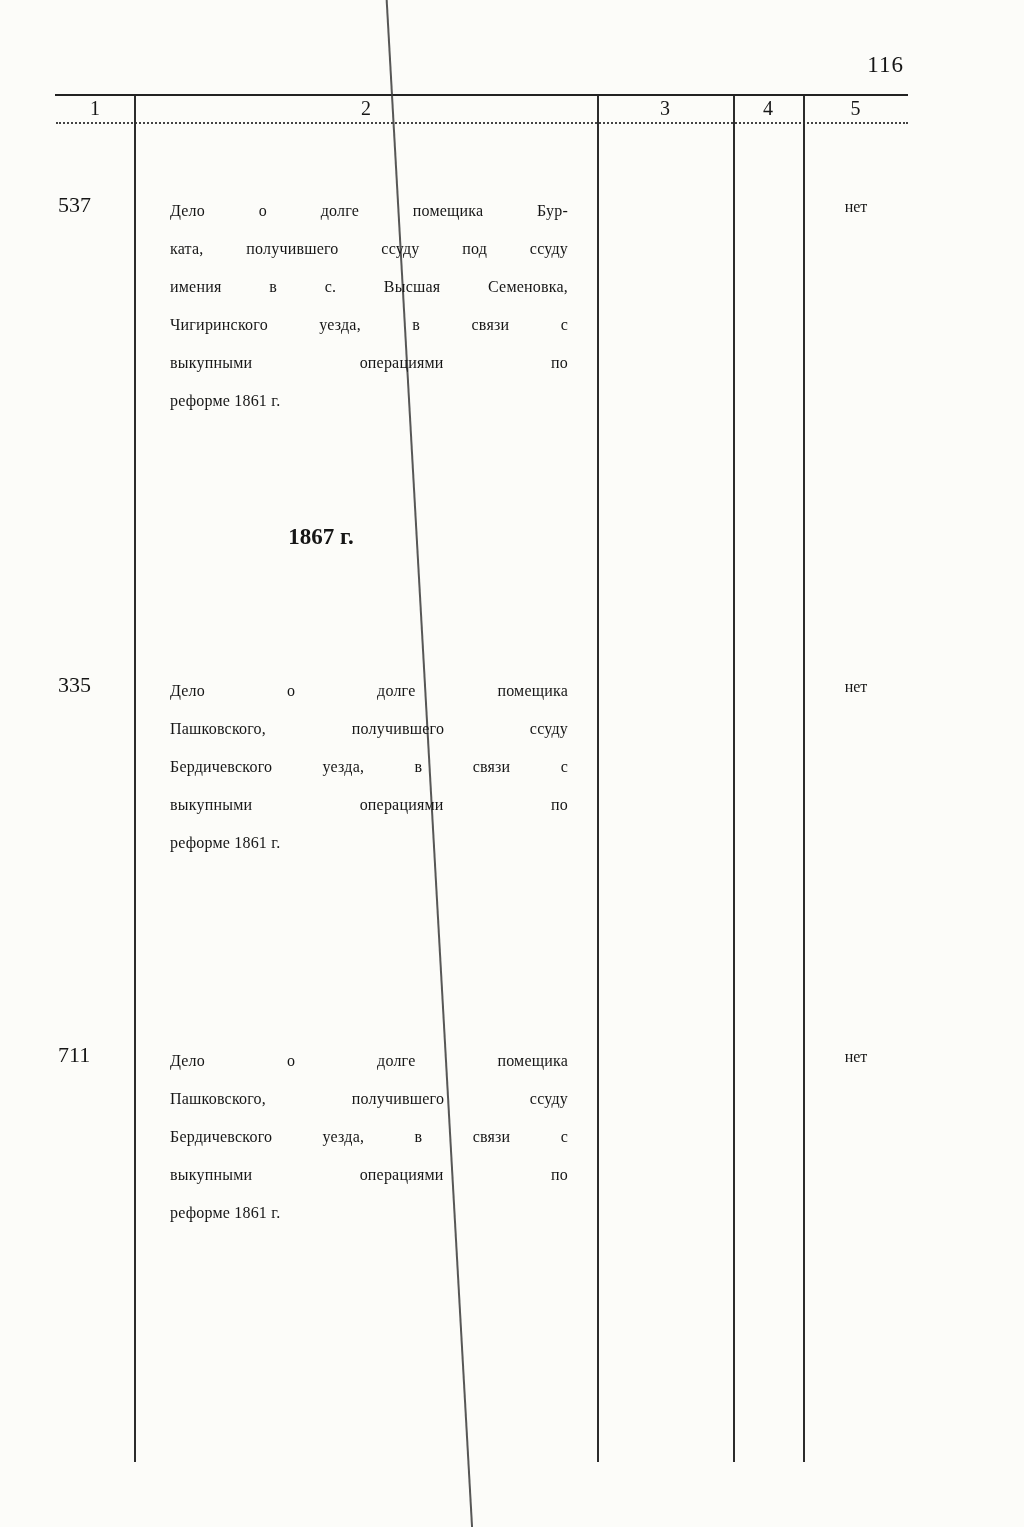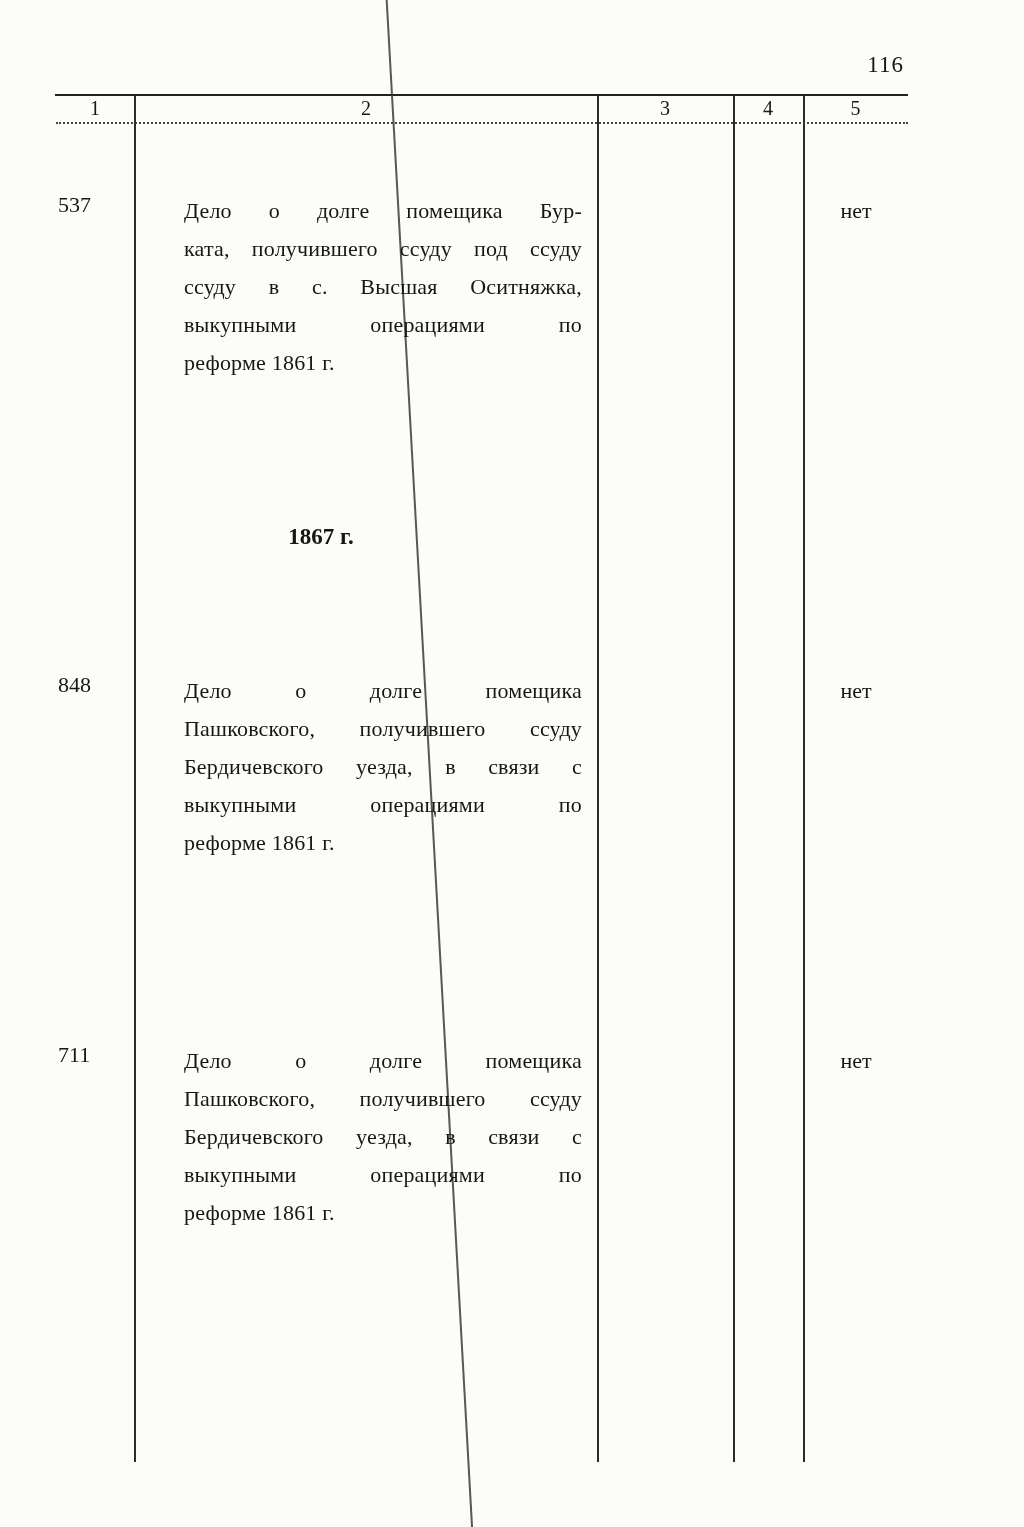--- a/index.html
+++ b/index.html
@@ -81,42 +81,42 @@
   }
   .entry-num {
     position: absolute;
     left: 58px;
     top: 0;
     width: 74px;
     font-size: 22px;
   }
   .entry-desc {
     position: absolute;
-    left: 184px;
+    left: 170px;
     top: 0;
     width: 398px;
-    font-size: 22px;
+    font-size: 16px;
     line-height: 38px;
     letter-spacing: 0.2px;
   }
   .jline {
     text-align: justify;
     text-align-last: justify;
     white-space: normal;
   }
   .jline.last {
     text-align-last: left;
   }
   .entry-col5 {
     position: absolute;
     left: 812px;
     top: 6px;
     width: 88px;
     text-align: center;
-    font-size: 22px;
+    font-size: 16px;
   }
   .section-heading {
     position: absolute;
     left: 135px;
     top: 524px;
     width: 372px;
     text-align: center;
     font-weight: bold;
     font-size: 23px;
   }
@@ -143,31 +143,32 @@
   <div class="vline v3"></div>
   <div class="vline v4"></div>
 
   <div class="scan-fold"></div>
 
   <div class="entry" style="top:192px">
     <div class="entry-num">537</div>
     <div class="entry-desc">
         <div class="jline">Дело о долге помещика Бур-</div>
         <div class="jline">ката, получившего ссуду под ссуду</div>
-        <div class="jline">ссуду в с. Высшая Оситняжка,</div>
+        <div class="jline">имения в с. Высшая Семеновка,</div>
+        <div class="jline">Чигиринского уезда, в связи с</div>
         <div class="jline">выкупными операциями по</div>
         <div class="jline last">реформе 1861 г.</div>
       </div>
     <div class="entry-col5">нет</div>
   </div>
 
   <div class="section-heading">1867 г.</div>
 
   <div class="entry" style="top:672px">
-    <div class="entry-num">848</div>
+    <div class="entry-num">335</div>
     <div class="entry-desc">
         <div class="jline">Дело о долге помещика</div>
         <div class="jline">Пашковского, получившего ссуду</div>
         <div class="jline">Бердичевского уезда, в связи с</div>
         <div class="jline">выкупными операциями по</div>
         <div class="jline last">реформе 1861 г.</div>
       </div>
     <div class="entry-col5">нет</div>
   </div>
 

